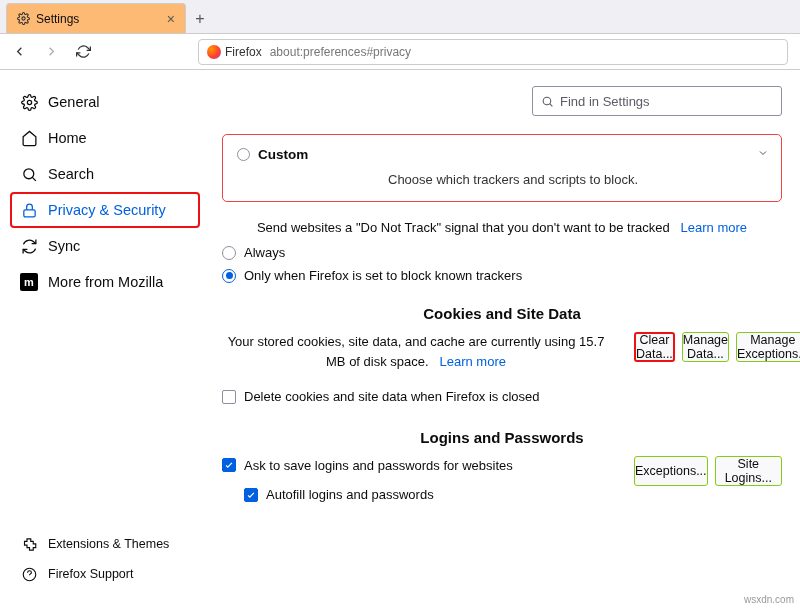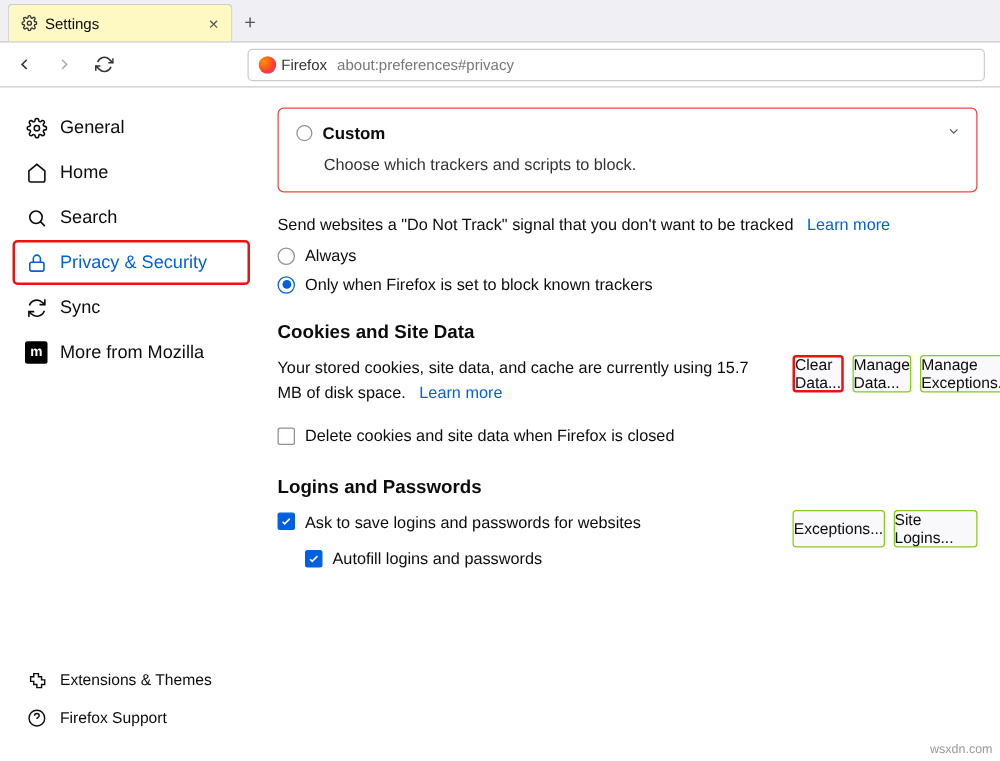--- a/index.html
+++ b/index.html
@@ -1,27 +1,27 @@
 <!DOCTYPE html>
 <html><head>
 <meta charset="utf-8">
 <style>
 * { box-sizing: border-box; margin: 0; padding: 0; }
 body { font-family: "Segoe UI", Arial, sans-serif; font-size: 13px; color: #0c0c0d; background: #fff; width: 800px; height: 609px; overflow: hidden; position: relative; }
 .tab-strip { height: 34px; background: #f0f0f4; border-bottom: 1px solid #ccc; display: flex; align-items: flex-end; }
-.tab { height: 30px; width: 180px; background: #fef9c3; border: 1px solid #ccc; border-bottom: none; border-radius: 4px 4px 0 0; display: flex; align-items: center; padding: 0 10px; margin-left: 6px; font-size: 12px; gap: 6px; }
+.tab { height: 30px; width: 180px; background: #fdba74; border: 1px solid #ccc; border-bottom: none; border-radius: 4px 4px 0 0; display: flex; align-items: center; padding: 0 10px; margin-left: 6px; font-size: 12px; gap: 6px; }
 .tab .spacer { flex: 1; }
 .tab-close { font-size: 14px; color: #555; }
 .new-tab { width: 28px; height: 28px; display: flex; align-items: center; justify-content: center; font-size: 16px; color: #555; }
 .nav-bar { height: 36px; display: flex; align-items: center; padding: 0 12px; gap: 14px; border-bottom: 1px solid #ccc; }
 .nav-bar .nav-icon { color: #5b5b66; font-size: 15px; width: 18px; text-align: center; }
 .url-bar { flex: 1; height: 26px; border: 1px solid #ccc; border-radius: 4px; display: flex; align-items: center; padding: 0 8px; gap: 8px; font-size: 12px; color: #777; margin-left: 90px; }
 .url-bar .identity { color: #333; display:flex; align-items:center; gap:4px;}
 .fx-icon { width:14px; height:14px; border-radius:50%; background: radial-gradient(circle at 30% 30%, #ff9500, #ff3b30 60%, #9059ff 100%); display:inline-block;}
-.content { display: flex; height: calc(609px - 70px); }
+.content { display: flex; height: calc(609px - 70px); text-align: center; }
 .sidebar { width: 200px; padding: 14px 0 14px 10px; display: flex; flex-direction: column; }
 .side-item { display: flex; align-items: center; gap: 10px; padding: 9px 10px; font-size: 14.5px; color: #0c0c0d; border-radius: 4px; }
 .side-item.active { color: #0060df; border: 2px solid #e11; padding: 7px 8px; }
 .side-item .ico { width: 18px; height: 18px; display: inline-flex; align-items: center; justify-content: center; }
 .side-item.more .ico { background:#000; color:#fff; font-weight:bold; font-size:11px; border-radius:2px; width:18px; height:18px;}
 .sidebar-footer { margin-top: auto; padding-bottom: 6px; }
 .sidebar-footer .side-item { font-size: 12.5px; padding: 6px 10px; }
 .main { flex: 1; padding: 16px 18px 0 22px; overflow: hidden; }
 .search-row { display: flex; justify-content: flex-end; margin-bottom: 18px; }
 .find-box { width: 250px; height: 30px; border: 1px solid #8f8f9d; border-radius: 3px; display: flex; align-items: center; padding: 0 8px; gap: 6px; color: #5b5b66; font-size: 13px; }
@@ -160,20 +160,29 @@
               <circle cx="12" cy="12" r="10"></circle>
               <path d="M9 9c0-1.5 1.3-3 3-3s3 1.3 3 3c0 2-3 2-3 4M12 17h.01"></path>
             </svg>
           </span>
         <span>Firefox Support</span>
       </div>
     </div>
   </div>
 
   <div class="main">
+    <div class="search-row">
+      <div class="find-box">
+        <svg width="13" height="13" viewBox="0 0 24 24" fill="none" stroke="#5b5b66" stroke-width="2">
+            <circle cx="11" cy="11" r="7"></circle>
+            <path d="M21 21l-5-5"></path>
+          </svg>
+        <span>Find in Settings</span>
+      </div>
+    </div>
 
     <div class="custom-box">
       <div class="custom-head">
         <span class="radio"></span>
         <span class="ttl">Custom</span>
       </div>
       <div class="sub">Choose which trackers and scripts to block.</div>
       <span class="chev">
         <svg width="12" height="12" viewBox="0 0 24 24" fill="none" stroke="#555" stroke-width="2">
             <path d="M6 9l6 6 6-6"></path>

